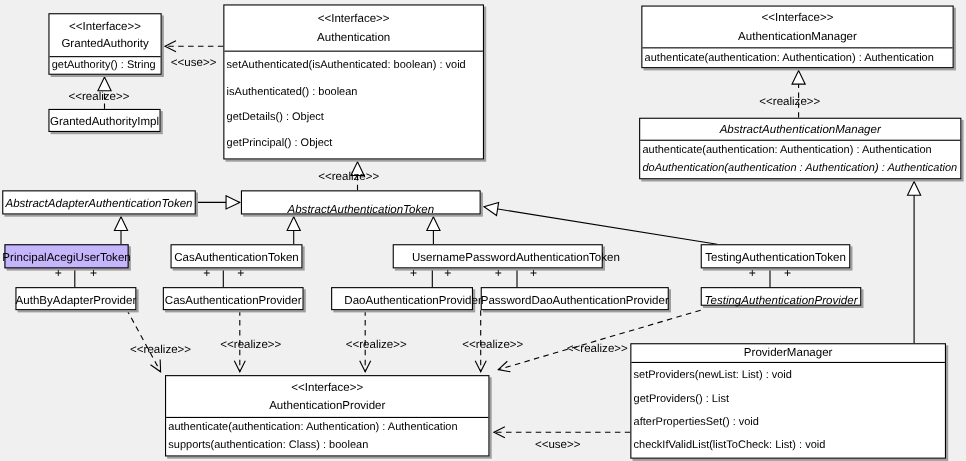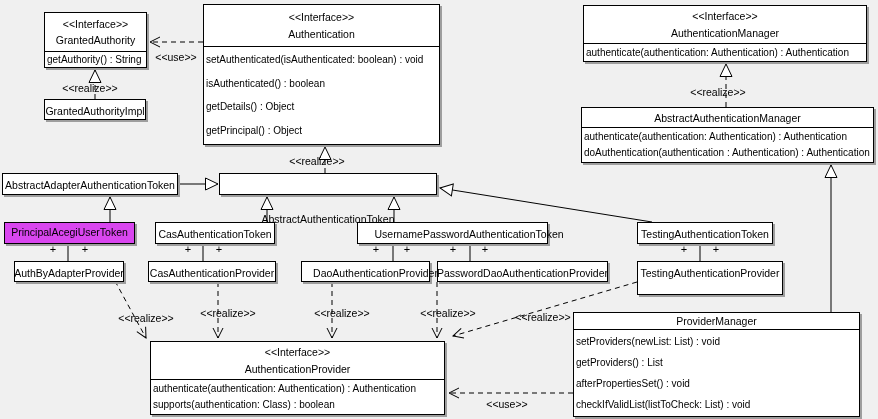--- a/index.html
+++ b/index.html
@@ -11,21 +11,21 @@
   .uml-class{
     position:absolute;z-index:2;background:#fff;border:1px solid #000;
     box-shadow:2px 2px 0 #9e9e9e;display:flex;flex-direction:column;box-sizing:border-box;
   }
   .uml-title{
     flex:none;display:flex;flex-direction:column;align-items:center;justify-content:space-evenly;
     text-align:center;box-sizing:border-box;
   }
   .uml-title.sep{border-bottom:1px solid #000;}
   .uml-stereotype,.uml-name{white-space:nowrap;line-height:12px;}
-  .italic{}
+  .italic{font-style:italic;}
   .uml-methods{flex:1;display:flex;flex-direction:column;justify-content:space-around;padding:1px 2px;box-sizing:border-box;}
   .uml-method{white-space:nowrap;font-size:10px;line-height:12px;}
   .edge-label{position:absolute;z-index:3;transform:translate(-50%,-50%);white-space:nowrap;}
   .plus{position:absolute;z-index:3;transform:translate(-50%,-50%);font-size:11px;}
 </style>
 </head>
 <body>
 
 <div id="canvas" class="canvas" style="background: rgb(240, 240, 240); width: 878px; height: 419px;">
   <svg id="edges" class="edges" width="878" height="419">
@@ -103,25 +103,25 @@
           <div class="uml-method">authenticate(authentication: Authentication) : Authentication</div>
           <div class="uml-method italic">doAuthentication(authentication : Authentication) : Authentication</div>
         </div>
       </div>
       <div class="uml-class" style="left: 2px; top: 173px; width: 176px; height: 22px; background: rgb(255, 255, 255);">
         <div class="uml-title" style="height: 22px; border-radius: 10px;">
           <span class="uml-name italic">AbstractAdapterAuthenticationToken</span>
         </div>
       </div>
       <div class="uml-class" style="left: 219px; top: 173px; width: 218px; height: 22px; background: rgb(255, 255, 255);">
-        <div class="uml-title" style="height: 33px; margin-top: 28px;">
+        <div class="uml-title" style="height: 33px;">
           <span class="uml-name italic">AbstractAuthenticationToken</span>
         </div>
       </div>
-      <div class="uml-class" style="left: 4px; top: 222px; width: 131px; height: 22px; background: #d946ef; justify-content: flex-end;">
+      <div class="uml-class" style="left: 4px; top: 222px; width: 113px; height: 22px; background: #c4b5fd;">
         <div class="uml-title" style="height: 22px;">
           <span class="uml-name">PrincipalAcegiUserToken</span>
         </div>
       </div>
       <div class="uml-class" style="left: 155px; top: 222px; width: 120px; height: 22px; background: rgb(255, 255, 255);">
         <div class="uml-title" style="height: 22px;">
           <span class="uml-name">CasAuthenticationToken</span>
         </div>
       </div>
       <div class="uml-class" style="left: 357px; top: 222px; width: 191px; height: 22px; background: rgb(255, 255, 255); padding-left: 33px;">
@@ -147,21 +147,21 @@
       <div class="uml-class" style="left: 301px; top: 261px; width: 129px; height: 21px; background: rgb(255, 255, 255); padding-left: 20px;">
         <div class="uml-title" style="height: 21px;">
           <span class="uml-name">DaoAuthenticationProvider</span>
         </div>
       </div>
       <div class="uml-class" style="left: 437px; top: 261px; width: 171px; height: 21px; background: rgb(255, 255, 255);">
         <div class="uml-title" style="height: 21px;">
           <span class="uml-name">PasswordDaoAuthenticationProvider</span>
         </div>
       </div>
-      <div class="uml-class" style="left: 637px; top: 261px; width: 146px; height: 34px; background: rgb(255, 255, 255);">
+      <div class="uml-class" style="left: 637px; top: 261px; width: 146px; height: 17px; background: rgb(255, 255, 255); font-style: italic;">
         <div class="uml-title" style="height: 21px;">
           <span class="uml-name">TestingAuthenticationProvider</span>
         </div>
       </div>
       <div class="uml-class" style="left: 150px; top: 341px; width: 295px; height: 74px; background: rgb(255, 255, 255);">
         <div class="uml-title sep" style="height: 38px;">
           <span class="uml-stereotype">&lt;&lt;Interface&gt;&gt;</span>
           <span class="uml-name">AuthenticationProvider</span>
         </div>
         <div class="uml-methods">

